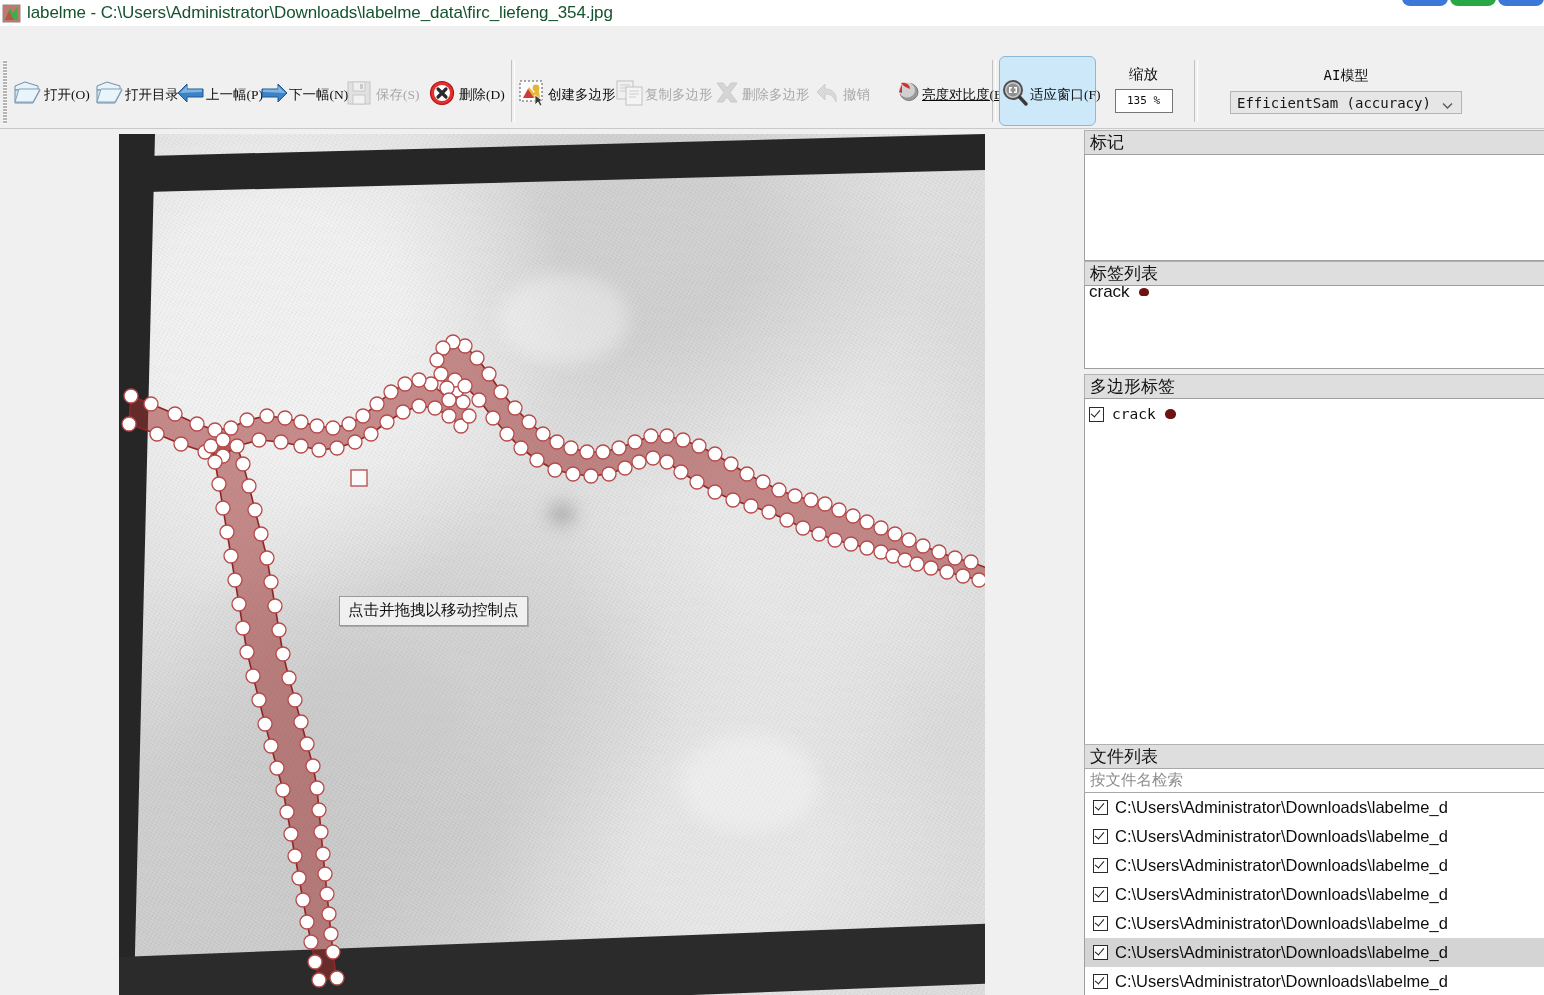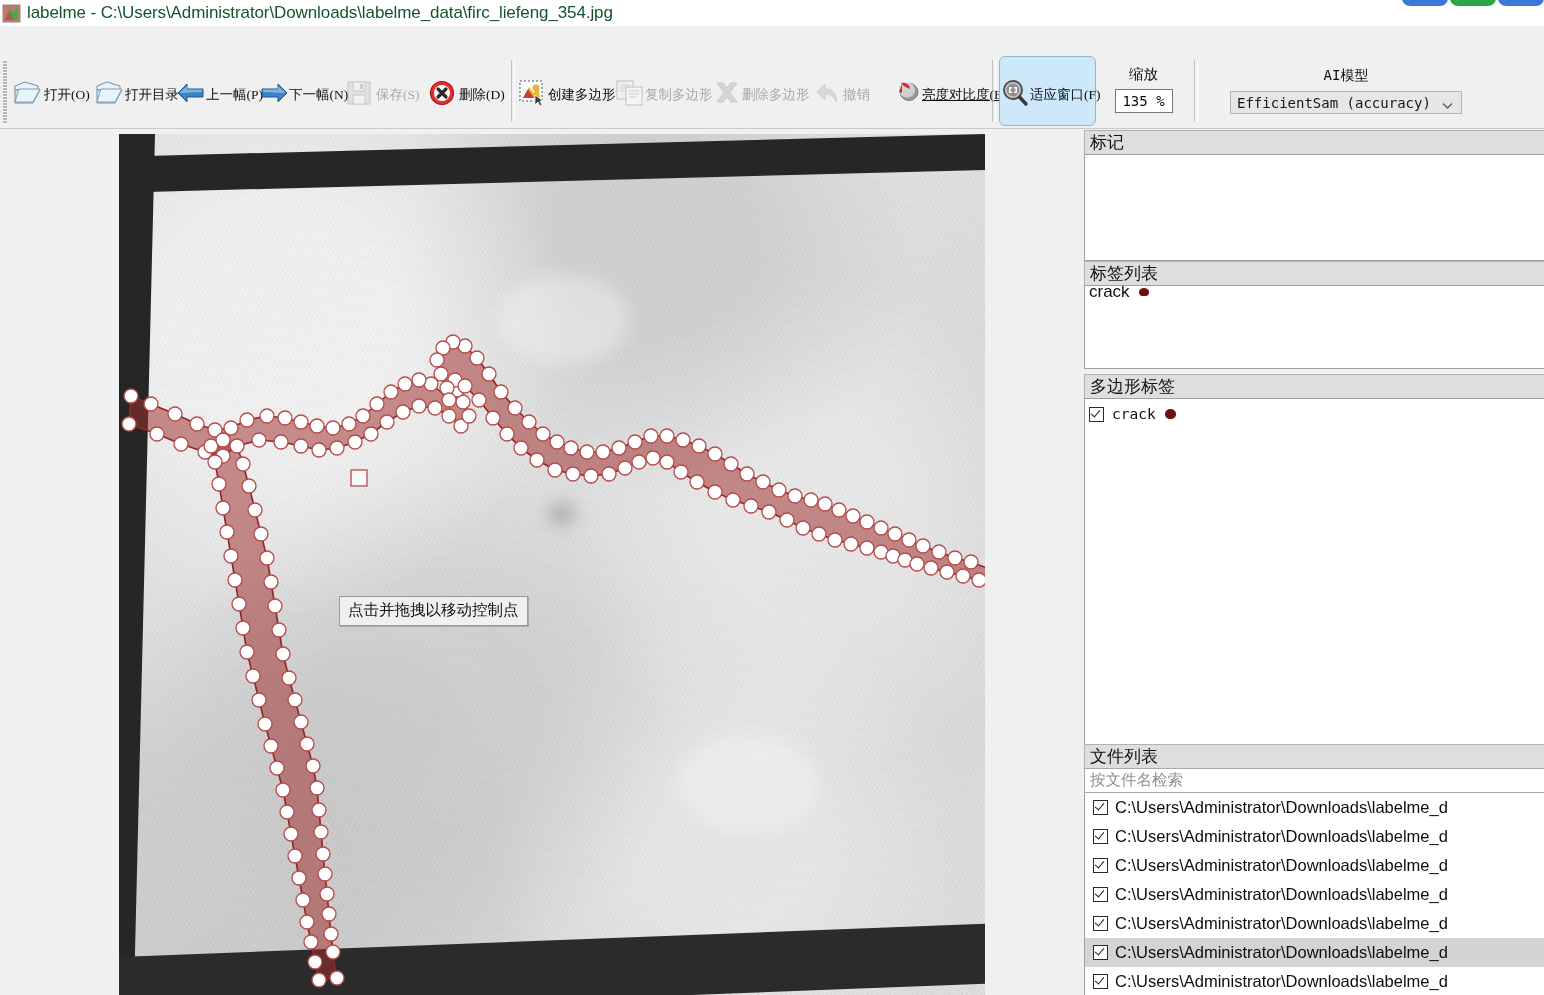--- a/index.html
+++ b/index.html
@@ -128,21 +128,21 @@
   }
   .zoom-group .zlabel {
     font-size: 14.5px; color: #0d0d0d;
     font-family: "Liberation Serif", serif;
     margin-bottom: 5px;
   }
   .zoom-spin {
     width: 58px; height: 24px;
     border: 1px solid #767676;
     background: #ffffff;
-    font-size: 14px;
+    font-size: 11px;
     font-family: "DejaVu Sans Mono", monospace;
     color: #0b0b0b;
     text-align: center;
     line-height: 22px;
     box-sizing: border-box;
   }
   .ai-group {
     width: 290px; height: 70px;
     display: flex; flex-direction: column;
     align-items: center; justify-content: flex-start;

